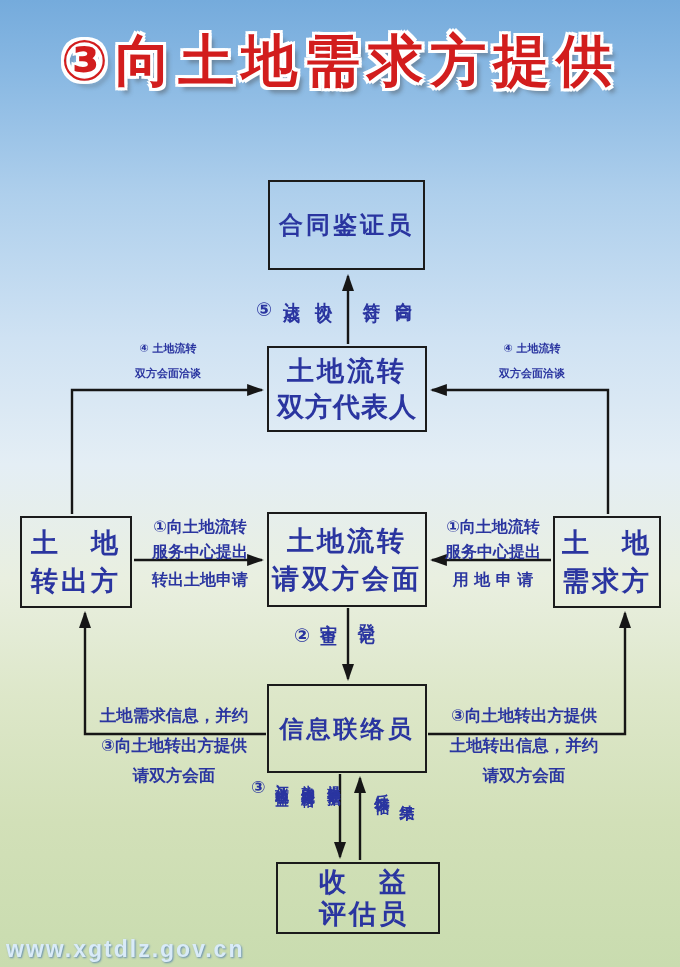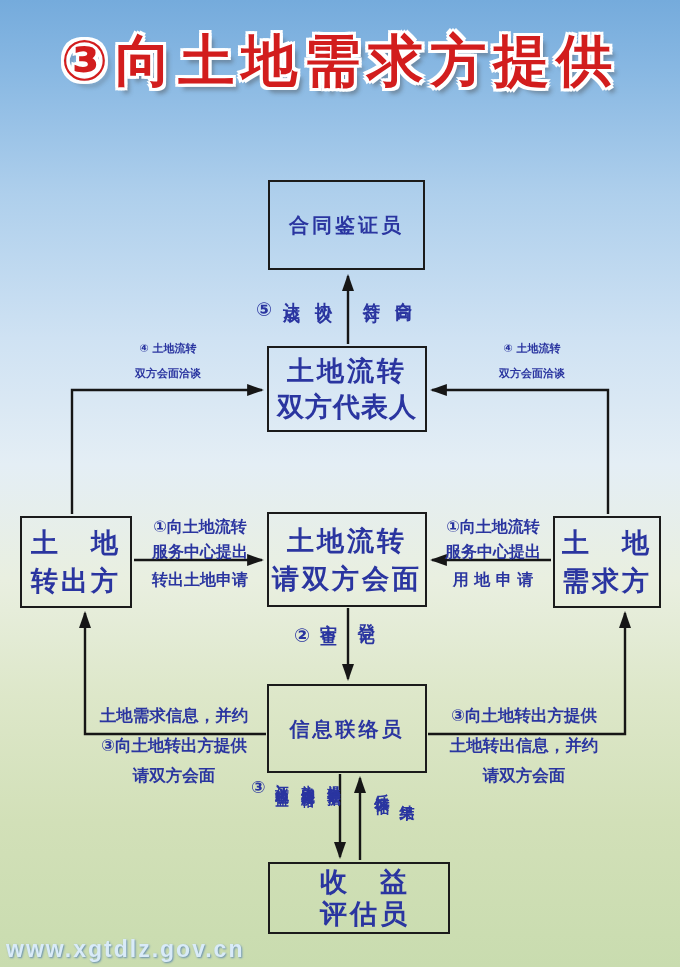--- a/index.html
+++ b/index.html
@@ -24,21 +24,21 @@
       0 -3px 0 #fff, 0 3px 0 #fff, -3px 0 0 #fff, 3px 0 0 #fff,
       5px 6px 4px rgba(70,70,70,.45);
   }
   svg.overlay{position:absolute;left:0;top:0;}
   .node{
     position:absolute;border:2px solid #1b1b1b;box-sizing:border-box;
     display:flex;flex-direction:column;justify-content:center;align-items:center;
     color:var(--ink);font-weight:bold;
   }
   .nline{font-size:27px;letter-spacing:3px;line-height:38px;white-space:pre;}
-  .one-line .nline{font-size:20px;}
+  .one-line .nline{font-size:24px;}
   .lbl{
     position:absolute;color:var(--ink);font-weight:bold;
     font-size:11px;text-align:center;
   }
   .lbl .ln{line-height:25px;white-space:pre;}
   .lbl3 .ln{line-height:30px;}
   .vgroup{position:absolute;display:flex;flex-direction:row;}
   .vcol{
     writing-mode:vertical-rl;text-orientation:upright;
     color:var(--ink);font-weight:bold;font-size:17px;letter-spacing:4px;
@@ -101,21 +101,21 @@
 
   <div class="node" style="left:553px;top:516px;width:108px;height:92px;">
     <div class="nline">土　地</div>
     <div class="nline">需求方</div>
   </div>
 
   <div class="node one-line" style="left:267px;top:684px;width:160px;height:89px;justify-content:center;">
     <div class="nline">信息联络员</div>
   </div>
 
-  <div class="node" style="left:268px;top:862px;width:182px;height:72px;padding-left:12px;">
+  <div class="node" style="left:276px;top:862px;width:164px;height:72px;padding-left:12px;">
     <div class="nline" style="line-height:32px;">收　益</div>
     <div class="nline" style="line-height:32px;">评估员</div>
   </div>
 
   <div class="vgroup" style="left:256px;top:288px;gap:9px;">
     <span class="cnum" style="margin-top:10px;">⑤</span>
     <span class="vcol">达成</span>
     <span class="vcol">协议</span>
   </div>
   <div class="vgroup" style="left:361px;top:288px;gap:9px;">

